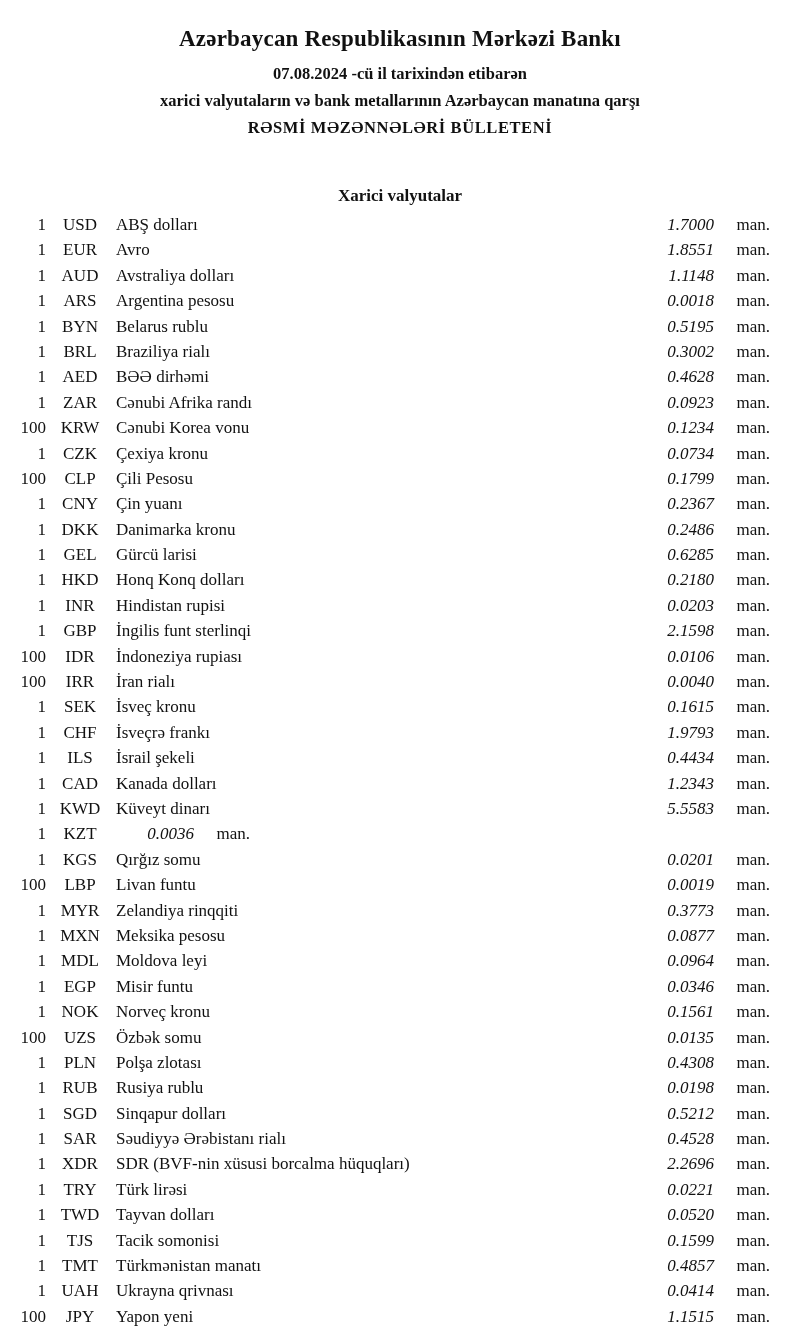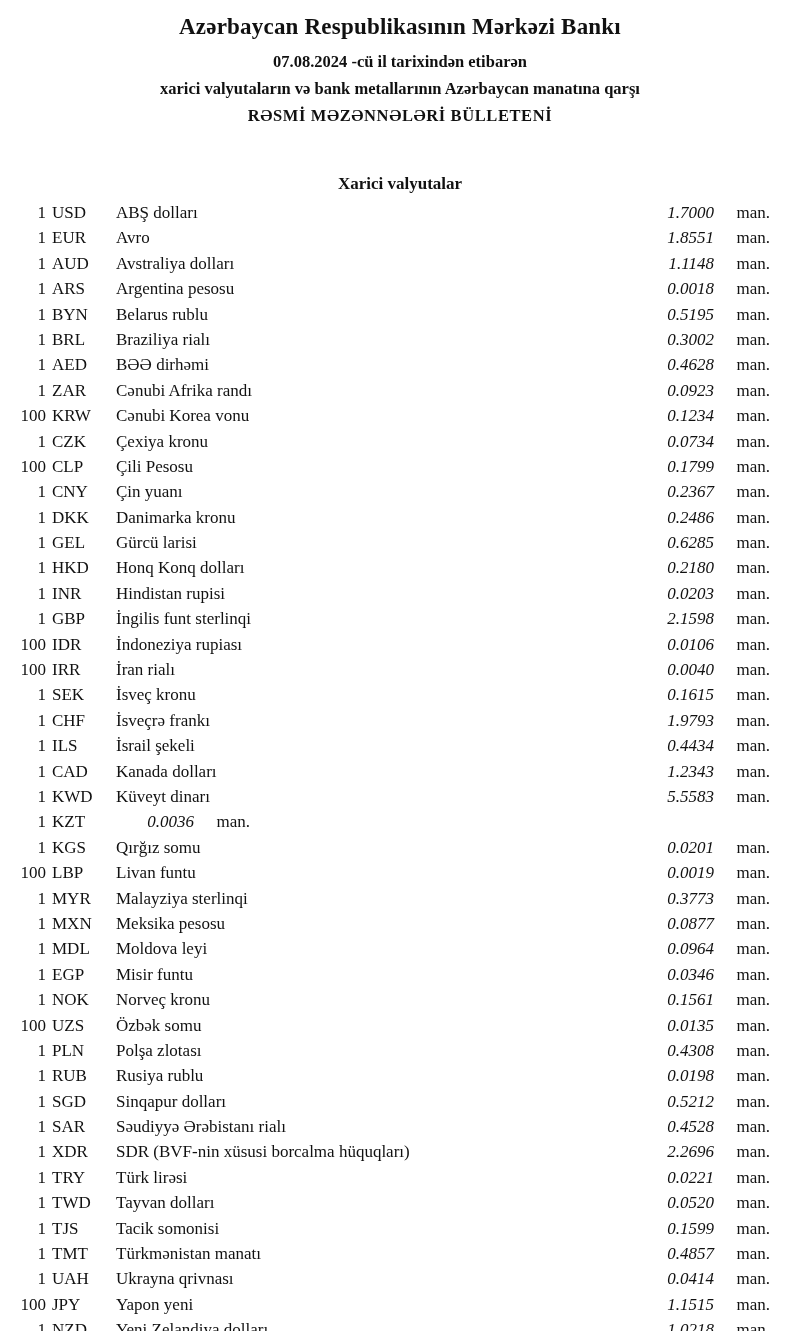--- a/index.html
+++ b/index.html
@@ -8,21 +8,21 @@
     padding: 0;
     background: #ffffff;
     color: #111111;
     font-family: "Liberation Serif", "DejaVu Serif", serif;
   }
   .page {
     width: 800px;
     height: 1331px;
     margin: 0 auto;
     background: #ffffff;
-    padding-top: 8px;
+    padding-top: 20px;
     overflow: hidden;
   }
   .header { text-align: center; }
   .bank-name {
     font-size: 23px;
     font-weight: bold;
     margin: 6px 0 12px 0;
     letter-spacing: 0.2px;
   }
   .hdr-line {
@@ -49,21 +49,21 @@
   }
   .row {
     display: flex;
     align-items: baseline;
     height: 25.4px;
     font-size: 17px;
     line-height: 25.4px;
     white-space: nowrap;
   }
   .qty   { width: 46px;  text-align: right; flex: 0 0 auto; }
-  .code  { width: 56px;  margin-left: 6px; flex: 0 0 auto; }
+  .code  { width: 56px;  text-align: center; margin-left: 6px; flex: 0 0 auto; }
   .name  { flex: 1 1 auto; margin-left: 8px; overflow: hidden; }
   .rate  {
     width: 86px;
     text-align: right;
     font-weight: normal;
     font-style: italic;
     flex: 0 0 auto;
   }
   .unit  { width: 42px; text-align: right; margin-left: 14px; flex: 0 0 auto; }
 </style>
@@ -292,21 +292,21 @@
     <span class="qty">100</span>
     <span class="code">LBP</span>
     <span class="name">Livan funtu</span>
     <span class="rate">0.0019</span>
     <span class="unit">man.</span>
   </div>
 
   <div class="row">
     <span class="qty">1</span>
     <span class="code">MYR</span>
-    <span class="name">Malayziya sterlinqi</span>
+    <span class="name">Zelandiya rinqqiti</span>
     <span class="rate">0.3773</span>
     <span class="unit">man.</span>
   </div>
 
   <div class="row">
     <span class="qty">1</span>
     <span class="code">MXN</span>
     <span class="name">Meksika pesosu</span>
     <span class="rate">0.0877</span>
     <span class="unit">man.</span>

